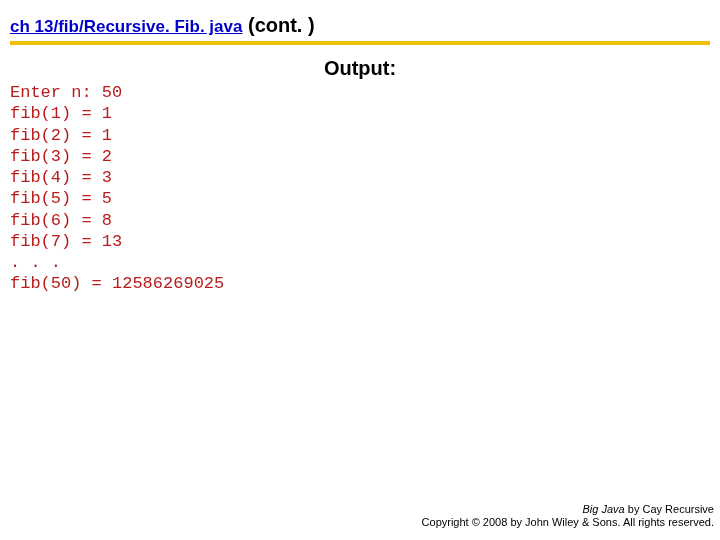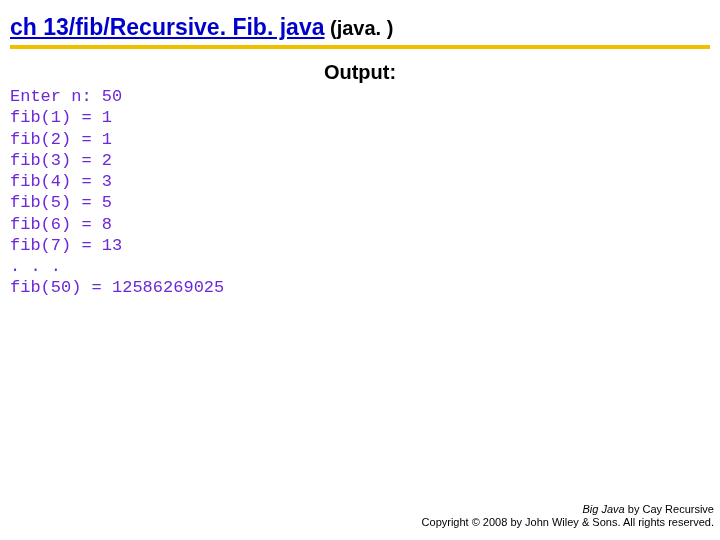--- a/index.html
+++ b/index.html
@@ -5,21 +5,21 @@
   * { margin: 0; padding: 0; box-sizing: border-box; }
   html, body { width: 720px; height: 540px; background: #ffffff; font-family: Arial, Helvetica, sans-serif; }
   .slide { width: 720px; height: 540px; position: relative; }
   .title-bar {
     padding: 14px 10px 6px 10px;
   }
   .title-link {
     color: #0000cc;
     text-decoration: underline;
     font-weight: bold;
-    font-size: 23px;
+    font-size: 17px;
     font-family: Arial, Helvetica, sans-serif;
   }
   .title-suffix {
     color: #000000;
     font-weight: bold;
     font-size: 20px;
     font-family: Arial, Helvetica, sans-serif;
   }
   .rule {
     height: 4px;
@@ -36,41 +36,41 @@
     color: #000000;
     font-family: Arial, Helvetica, sans-serif;
     margin-bottom: 2px;
     text-align: center;
   }
   .mono {
     font-family: "Courier New", Courier, monospace;
     font-size: 17px;
     line-height: 1.25;
     white-space: pre;
-    color: #6d28d9;
+    color: #b91c1c;
   }
   .footer {
     position: absolute;
     right: 6px;
     bottom: 10px;
     text-align: right;
     font-size: 11px;
     color: #000000;
     line-height: 1.25;
     font-family: Arial, Helvetica, sans-serif;
   }
   .footer .book { font-style: italic; margin-top: 22px; }
 </style>
 </head>
 <body>
 
 <div class="slide">
 
   <div class="title-bar">
-    <span class="title-link">ch 13/fib/Recursive. Fib. java</span><span class="title-suffix">  (java. )</span>
+    <span class="title-link">ch 13/fib/Recursive. Fib. java</span><span class="title-suffix">  (cont. )</span>
     <div class="rule"></div>
   </div>
 
   <div class="body">
     <div class="subhead">Output:</div>
     <div class="mono" id="code-block">Enter n: 50
 fib(1) = 1
 fib(2) = 1
 fib(3) = 2
 fib(4) = 3

